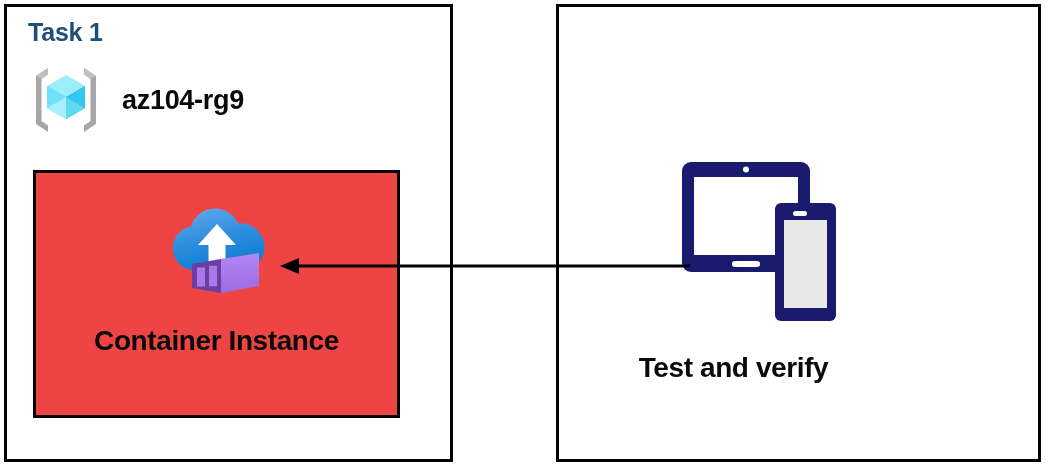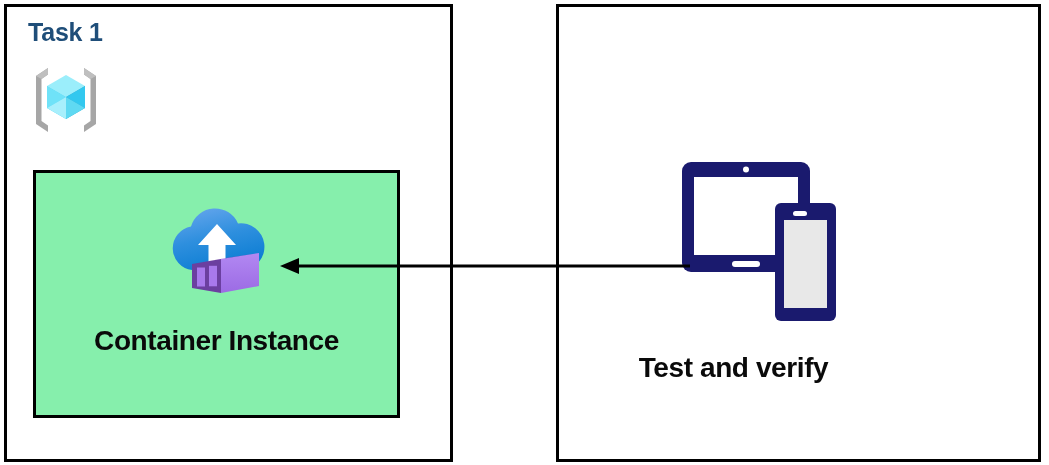--- a/index.html
+++ b/index.html
@@ -71,21 +71,21 @@
   }
 
   
   #container-card {
     position: absolute;
     box-sizing: border-box;
     left: 33px;
     top: 170px;
     width: 367px;
     height: 248px;
-    background: #86efac;
+    background: #ef4444;
     border: 3px solid #000000;
   }
   #aci-icon {
     position: absolute;
     left: 50%;
     transform: translateX(-50%);
     top: 25px;
     width: 110px;
     height: 100px;
     display: block;
@@ -155,20 +155,21 @@
       <path d="M38 13 L57 24 L38 35 L19 24 Z" fill="#9BEEFB"></path>
 
       <path d="M19 24 L38 35 L38 57 L19 46 Z" fill="#43D3F5"></path>
       <path d="M57 24 L57 46 L38 57 L38 35 Z" fill="#28A8CE"></path>
 
       <path d="M19 24 L38 35 L19 46 Z" fill="#6FE2F8"></path>
       <path d="M57 24 L57 46 L38 35 Z" fill="#32C8EF"></path>
       <path d="M19 46 L38 35 L38 57 Z" fill="#A8EFFC"></path>
       <path d="M57 46 L38 57 L38 35 Z" fill="#5FD9F2"></path>
     </svg>
+    <div id="rg-label">az104-rg9</div>
   </div>
 
   <div id="container-card">
     <svg id="aci-icon" viewBox="0 0 110 100">
       <defs>
         <linearGradient id="cloudGrad" x1="0" y1="0" x2="0.35" y2="1">
           <stop offset="0%" stop-color="#6BA8EE"></stop>
           <stop offset="55%" stop-color="#2E8FDE"></stop>
           <stop offset="100%" stop-color="#0F7FD4"></stop>
         </linearGradient>

